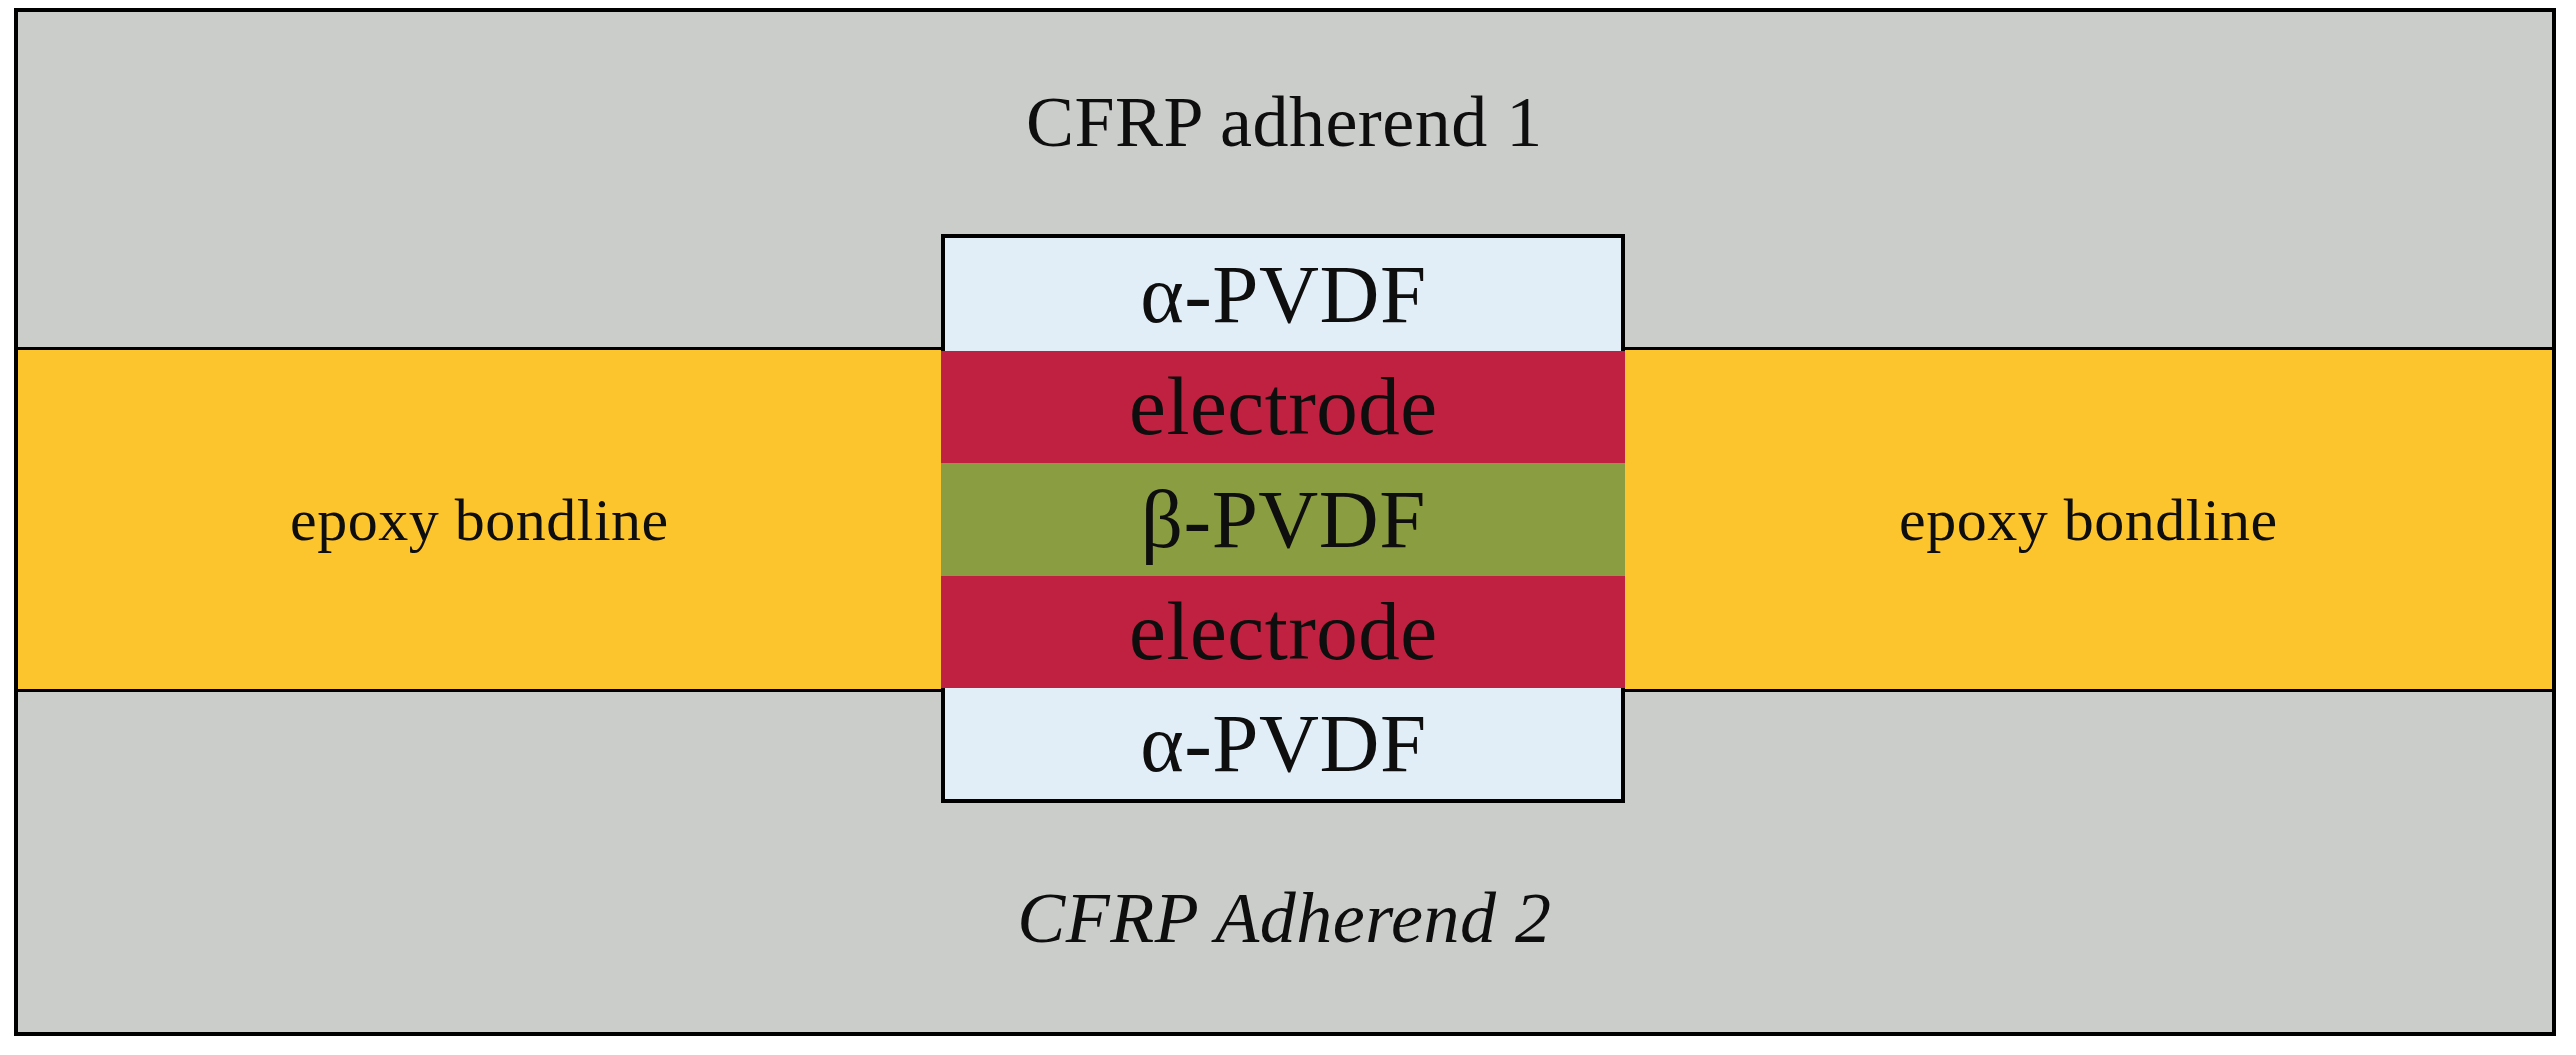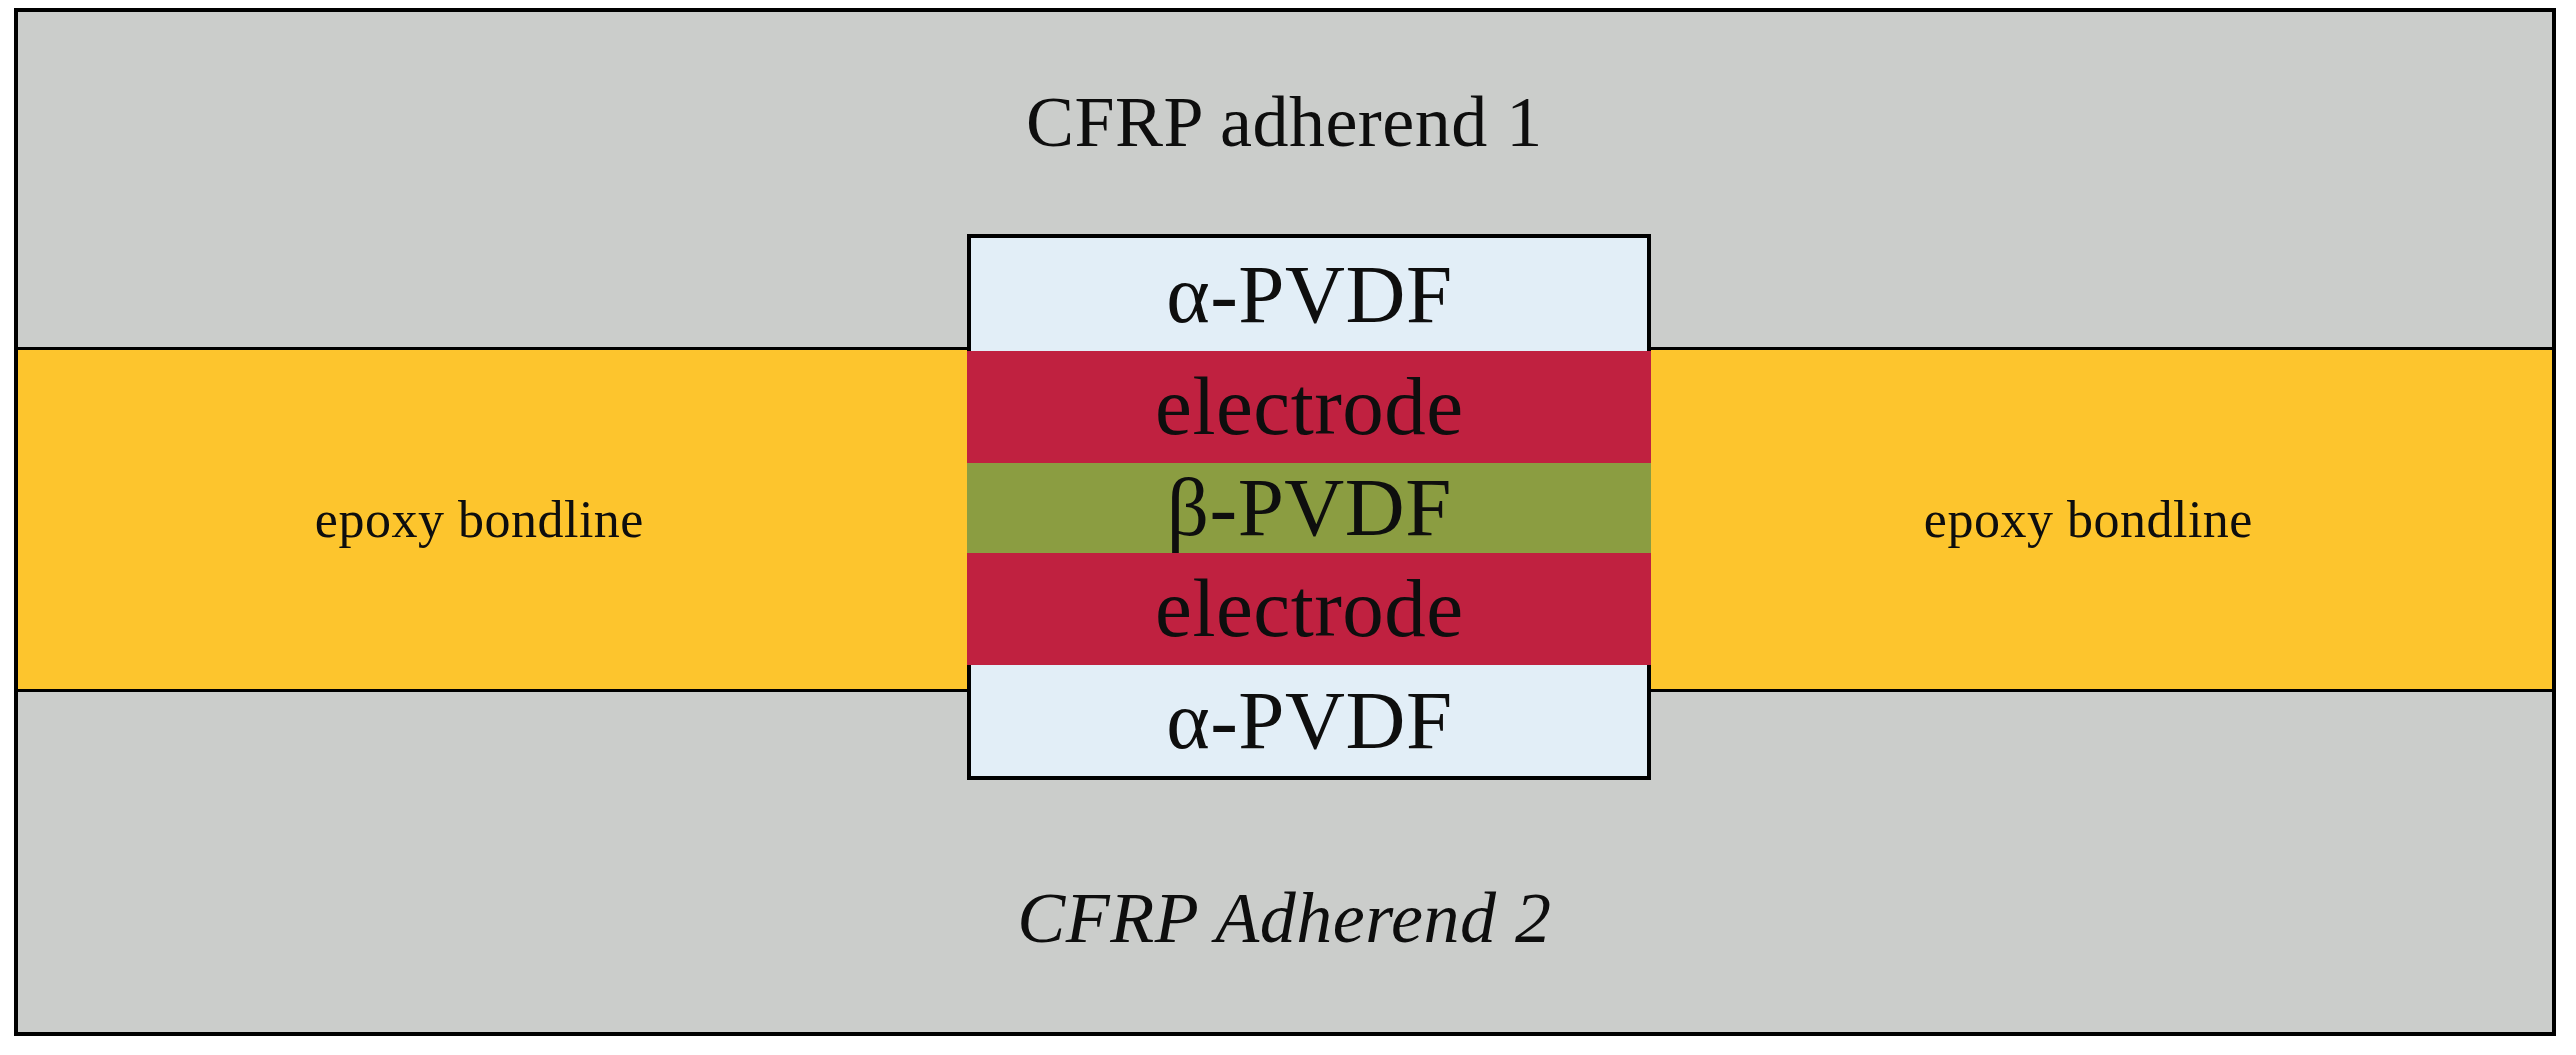--- a/index.html
+++ b/index.html
@@ -49,34 +49,33 @@
     width: 684px;
     height: 570px;
   }
   .layer {
     position: relative;
     width: 100%;
     box-sizing: border-box;
     display: flex;
     align-items: center;
     justify-content: center;
-    margin-left: 26px;
   }
   .layer-alpha-top {
     height: 117px;
     background: var(--alpha-pvdf, #e2eef7);
     border: 4.8px solid var(--outline, #000);
     border-bottom: none;
   }
   .layer-electrode-top {
     height: 112px;
     background: var(--electrode, #c02140);
   }
   .layer-beta {
-    height: 90px;
+    height: 113px;
     background: var(--beta-pvdf, #8b9d41);
   }
   .layer-electrode-bottom {
     height: 112px;
     background: var(--electrode, #c02140);
   }
   .layer-alpha-bottom {
     height: 115px;
     background: var(--alpha-pvdf, #e2eef7);
     border: 4.8px solid var(--outline, #000);
@@ -95,21 +94,21 @@
     position: absolute;
     transform: translate(-50%, -50%);
     white-space: nowrap;
     line-height: 1;
     letter-spacing: 0.5px;
   }
   .cfrp-label {
     font-size: 72px;
   }
   .epoxy-label {
-    font-size: 52px;
+    font-size: 60px;
   }
   .cfrp-1 { left: 1266px; top: 110px; }
   .cfrp-2 { left: 1266px; top: 906px; font-style: italic; }
   .epoxy-left  { left: 461px;  top: 508px; }
   .epoxy-right { left: 2070px; top: 508px; }
 </style>
 </head>
 <body>
 
 <div class="frame">

